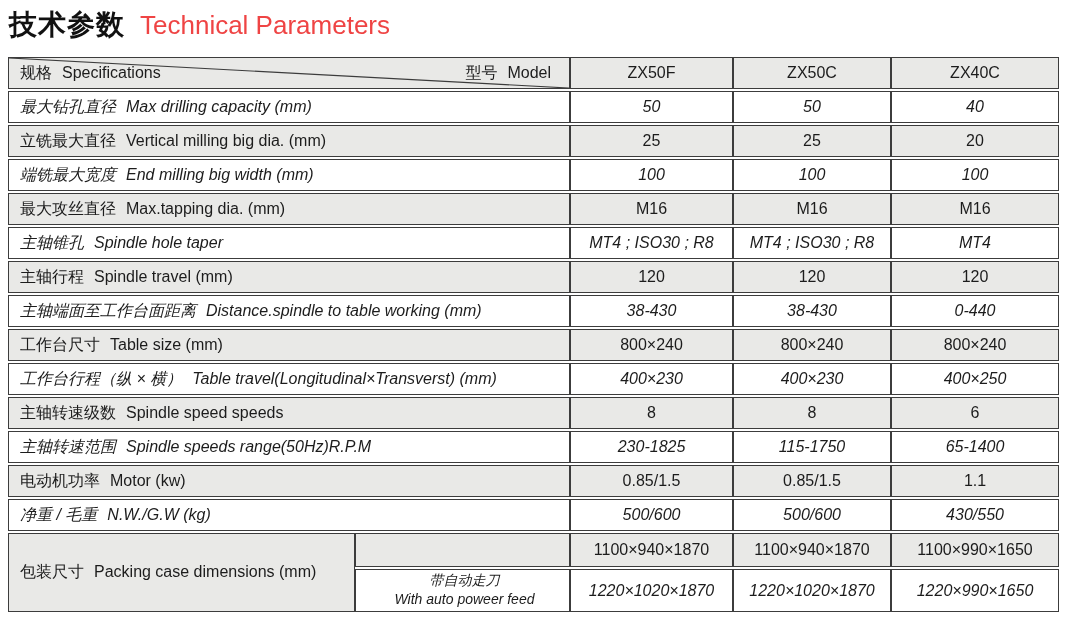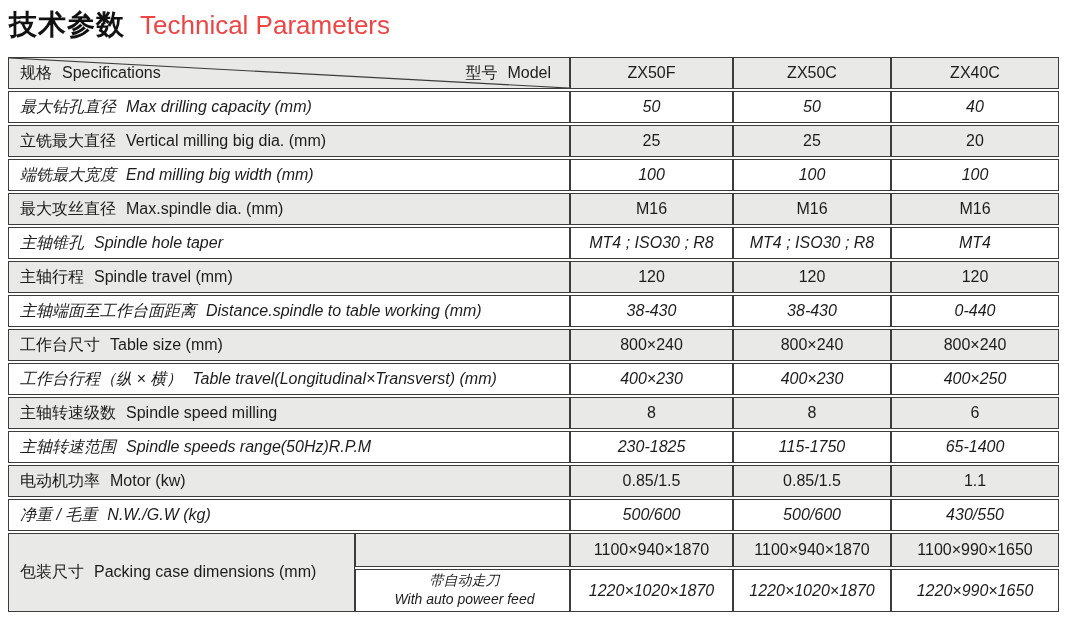--- a/index.html
+++ b/index.html
@@ -90,21 +90,21 @@
           <td class="val">25</td>
           <td class="val">20</td>
         </tr>
         <tr class="white">
           <td class="label" colspan="2"><span class="zh">端铣最大宽度</span><span class="en">End milling big width (mm)</span></td>
           <td class="val">100</td>
           <td class="val">100</td>
           <td class="val">100</td>
         </tr>
         <tr class="gray">
-          <td class="label" colspan="2"><span class="zh">最大攻丝直径</span><span class="en">Max.spindle dia. (mm)</span></td>
+          <td class="label" colspan="2"><span class="zh">最大攻丝直径</span><span class="en">Max.tapping dia. (mm)</span></td>
           <td class="val">M16</td>
           <td class="val">M16</td>
           <td class="val">M16</td>
         </tr>
         <tr class="white">
           <td class="label" colspan="2"><span class="zh">主轴锥孔</span><span class="en">Spindle hole taper</span></td>
           <td class="val">MT4 ; ISO30 ; R8</td>
           <td class="val">MT4 ; ISO30 ; R8</td>
           <td class="val">MT4</td>
         </tr>
@@ -126,21 +126,21 @@
           <td class="val">800×240</td>
           <td class="val">800×240</td>
         </tr>
         <tr class="white">
           <td class="label" colspan="2"><span class="zh">工作台行程（纵 × 横）</span><span class="en">Table travel(Longitudinal×Transverst) (mm)</span></td>
           <td class="val">400×230</td>
           <td class="val">400×230</td>
           <td class="val">400×250</td>
         </tr>
         <tr class="gray">
-          <td class="label" colspan="2"><span class="zh">主轴转速级数</span><span class="en">Spindle speed milling</span></td>
+          <td class="label" colspan="2"><span class="zh">主轴转速级数</span><span class="en">Spindle speed speeds</span></td>
           <td class="val">8</td>
           <td class="val">8</td>
           <td class="val">6</td>
         </tr>
         <tr class="white">
           <td class="label" colspan="2"><span class="zh">主轴转速范围</span><span class="en">Spindle speeds range(50Hz)R.P.M</span></td>
           <td class="val">230-1825</td>
           <td class="val">115-1750</td>
           <td class="val">65-1400</td>
         </tr>

